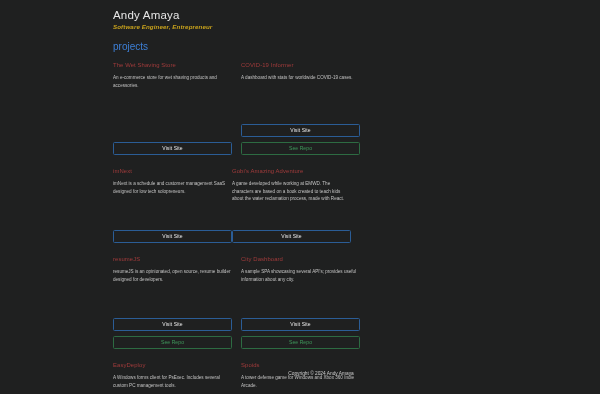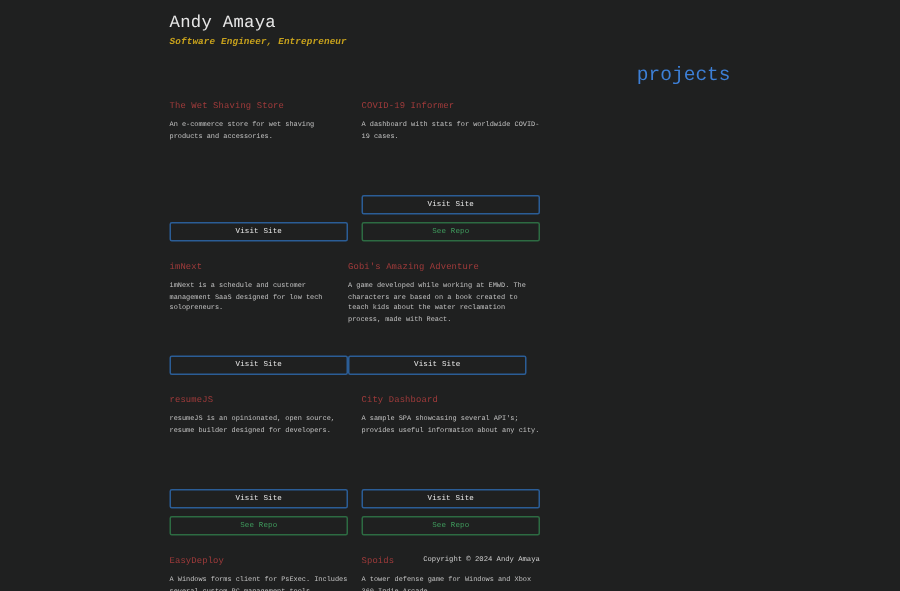--- a/index.html
+++ b/index.html
@@ -12,21 +12,20 @@
     background: #1f2020;
     font-family: "Liberation Sans", sans-serif;
     color: #d8d8d8;
     overflow: hidden;
   }
   .page {
     position: relative;
     width: 504px;
     height: 394px;
     background: #1f2020;
-    font-family: Liberation Mono, monospace;
   }
   .container {
     position: absolute;
     left: 113px;
     top: 0;
     width: 374px;
   }
 
   
   .site-name {
@@ -39,25 +38,24 @@
   }
   .site-tagline {
     font-size: 6.2px;
     font-style: italic;
     font-weight: bold;
     color: #c8a21c;
     margin: 2px 0 0 0;
     letter-spacing: .1px;
   }
   .section-heading {
-    font-size: 13px;
+    font-size: 10px;
     color: #3d7fd6;
     margin: 11px 0 0 0;
     font-weight: normal;
-    text-align: right;
   }
 
   
   .projects {
     margin-top: 10px;
     display: flex;
     flex-wrap: wrap;
   }
   .card {
     width: 119px;

